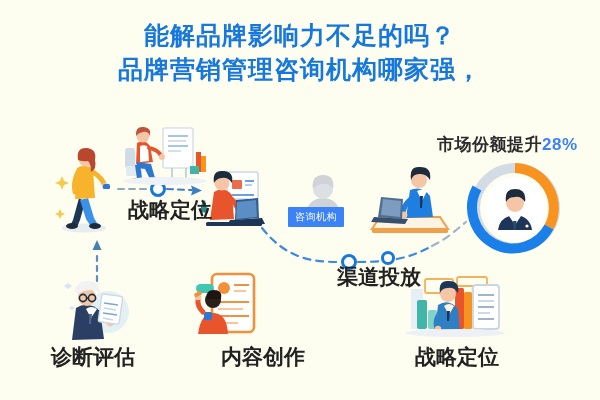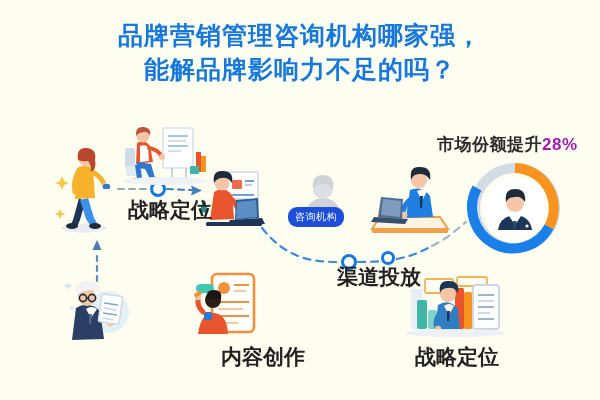--- a/index.html
+++ b/index.html
@@ -15,52 +15,52 @@
   .title-line{
     color:#1677dd;font-weight:bold;font-size:25px;letter-spacing:1px;
     line-height:34px;white-space:nowrap;
   }
 
   
   .market-callout{
     position:absolute;left:437px;top:133px;font-size:17px;font-weight:bold;
     color:#2b2b2b;white-space:nowrap;letter-spacing:0.5px;
   }
-  .market-callout .pct{color:#a21caf;}
+  .market-callout .pct{color:#3b82f6;}
 
   
   .stage-label{
     position:absolute;font-size:21px;color:#222;font-weight:bold;white-space:nowrap;
   }
   .lbl-strategy{left:128px;top:196px;}
   .lbl-channel{left:337px;top:263px;}
   .lbl-diagnose{left:51px;top:343px;}
   .lbl-content{left:178px;top:343px;margin-left:43px;}
   .lbl-optimize{left:415px;top:343px;}
 
   
   .consult-badge{position:absolute;left:288px;top:175px;width:70px;height:55px;}
   .consult-pill{
-    position:absolute;left:0;top:32px;background:#1d4ed8;color:#fff;
-    font-size:10px;border-radius:9px;padding:3px 7px;white-space:nowrap;
+    position:absolute;left:0;top:32px;background:#3b82f6;color:#fff;
+    font-size:10px;border-radius:1px;padding:3px 7px;white-space:nowrap;
     letter-spacing:0.5px;
   }
 
   
   svg.layer{position:absolute;left:0;top:0;width:600px;height:400px;}
   .nolisten{pointer-events:none;}
 </style>
 </head>
 <body>
 
 <div id="stage">
 
   <div class="title-block">
+    <div class="title-line">能解品牌影响力不足的吗？</div>
     <div class="title-line">品牌营销管理咨询机构哪家强，</div>
-    <div class="title-line">能解品牌影响力不足的吗？</div>
   </div>
 
   <svg class="layer nolisten" viewBox="0 0 600 400">
 
     <g>
       <line x1="97" y1="281" x2="97" y2="252" stroke="#5b8ec4" stroke-width="2.2" stroke-dasharray="5 5" stroke-linecap="round"></line>
       <path d="M97 240 L92.5 250 L101.5 250 Z" fill="#4a7fb5"></path>
     </g>
 
     <g>
@@ -300,16 +300,17 @@
     </svg>
     <div class="consult-pill">咨询机构</div>
   </div>
 
   <div class="market-callout">
     <span>市场份额提升</span><span class="pct">28%</span>
   </div>
 
   <div class="stage-label lbl-strategy">战略定位</div>
   <div class="stage-label lbl-channel">渠道投放</div>
+  <div class="stage-label lbl-diagnose">诊断评估</div>
   <div class="stage-label lbl-content">内容创作</div>
   <div class="stage-label lbl-optimize">战略定位</div>
 
 </div>
 
 </body></html>

